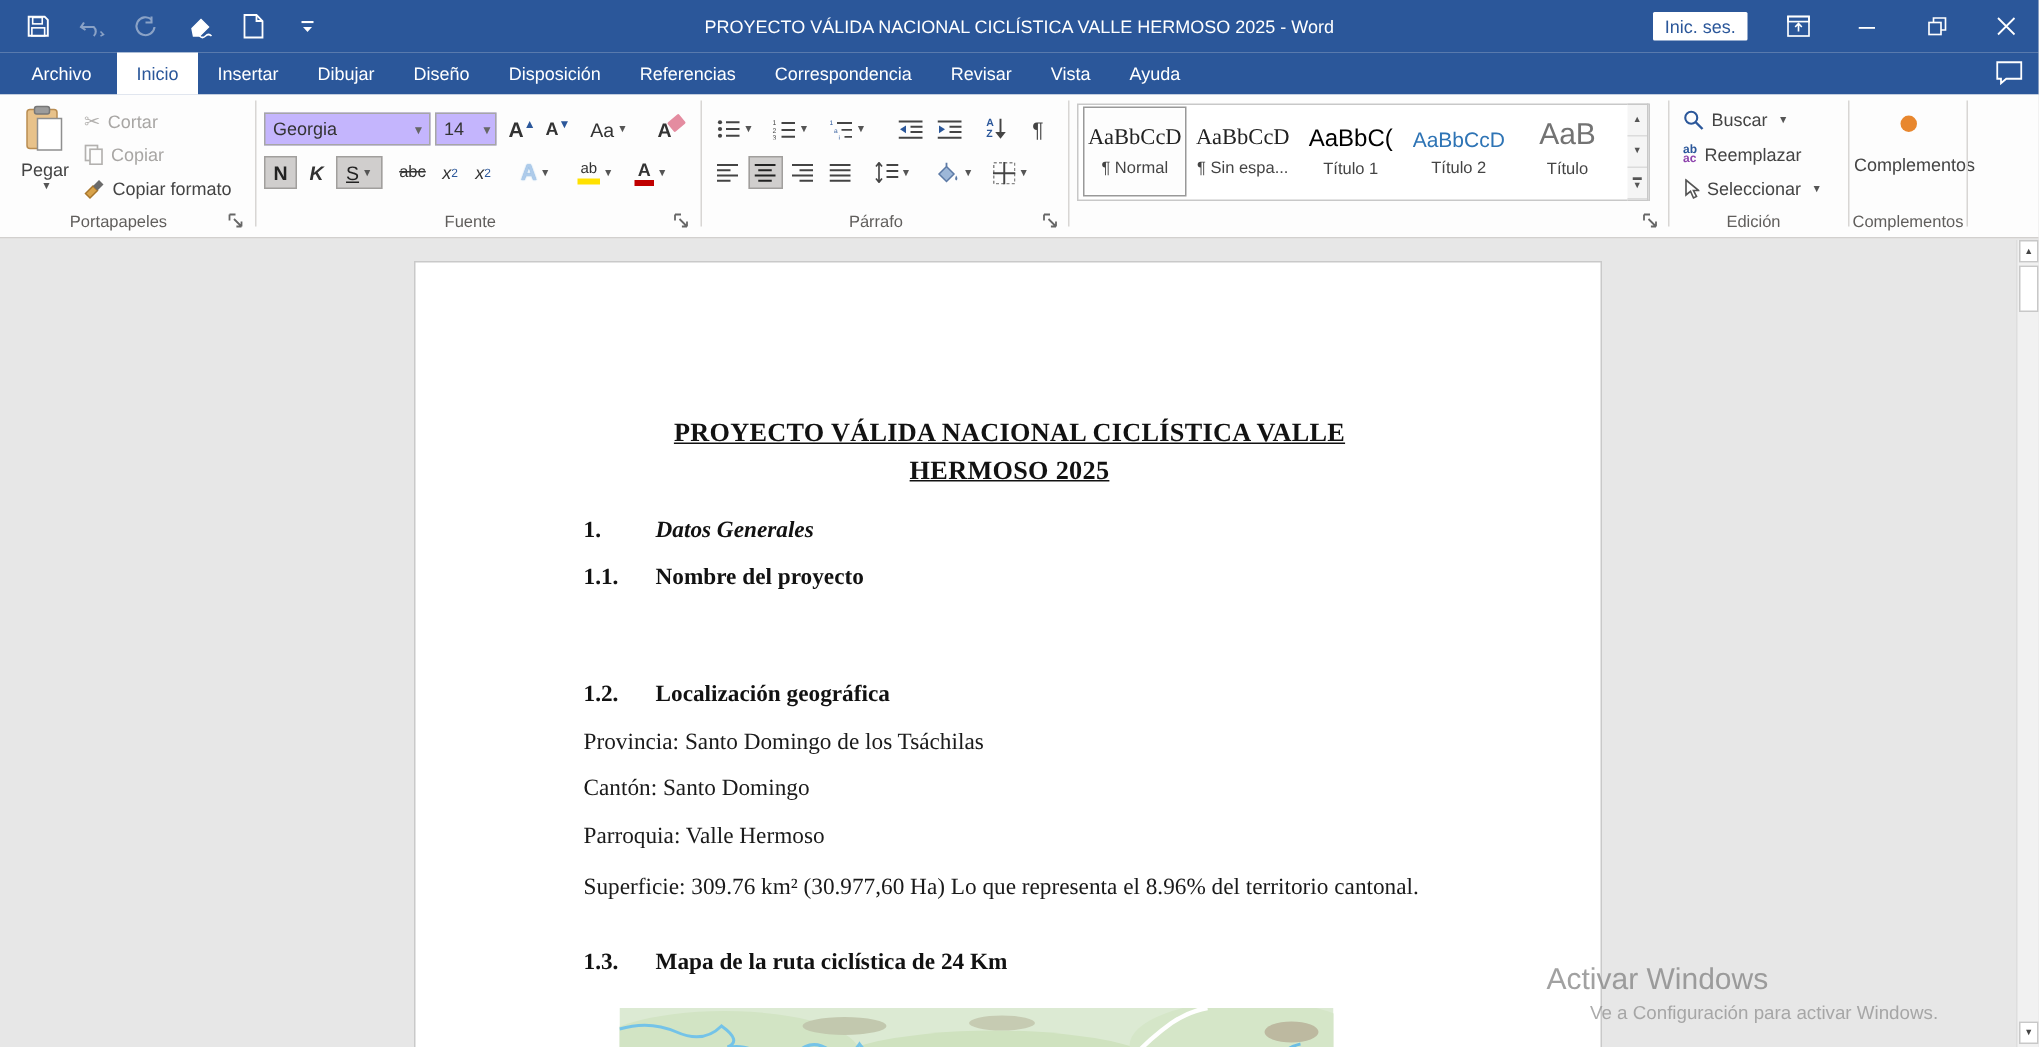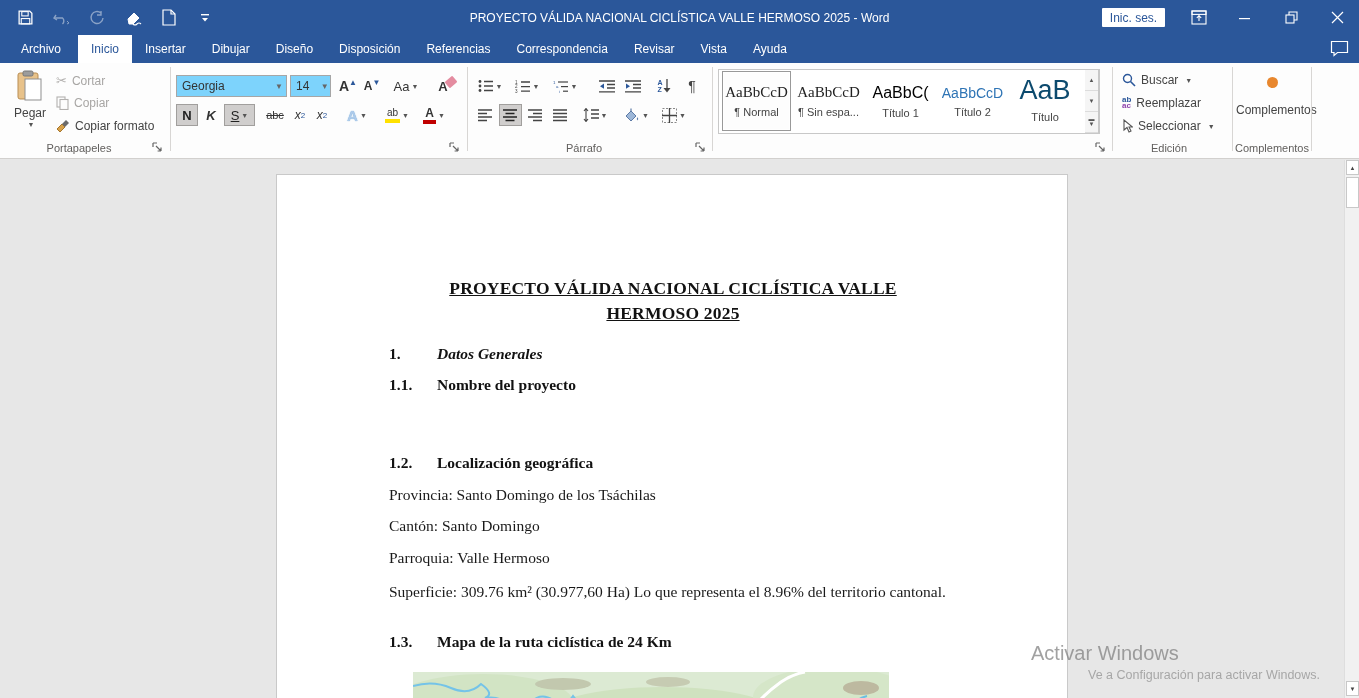--- a/index.html
+++ b/index.html
@@ -21,21 +21,21 @@
   .tellme { display:flex; align-items:center; gap:7px; color:#fff; font-size:12px; padding:0 12px 7px 18px; height:28px; align-self:flex-end; display:flex; align-items:center; }
   .comment-top { position:absolute; right:12px; top:40px; }
 
   
   .ribbon { position:absolute; left:0; top:63px; width:1359px; height:96px; background:#fdfdfd; border-bottom:1px solid #d2d0ce; font-size:12px; color:#444; }
   .gsep { position:absolute; top:4px; height:84px; width:1px; background:#d8d6d4; }
   .glabel { position:absolute; top:79px; height:14px; font-size:11px; color:#605e5c; text-align:center; }
   .launcher { position:absolute; top:79px; width:13px; height:13px; }
   .rbtn { display:flex; align-items:center; gap:5px; }
   .gray { color:#a8a6a4; }
-  .combo { position:absolute; height:22px; background:#7dd3fc; border:1px solid #a6a6a6; display:flex; align-items:center; font-size:12px; color:#333; padding-left:5px;gap:10px; }
+  .combo { position:absolute; height:22px; background:#c4b5fd; border:1px solid #a6a6a6; display:flex; align-items:center; font-size:12px; color:#333; padding-left:5px;gap:10px; }
   .combo .arr { margin-left:auto; width:14px; text-align:center; color:#666; font-size:8px; }
   .sbtn { position:absolute; height:22px; display:flex; align-items:center; justify-content:center; border:1px solid transparent; }
   .pressed { background:#d0cecd; border:1px solid #a19f9d; }
   .dd { font-size:7px; color:#555; margin-left:2px; }
   .bar-icon { display:flex; flex-direction:column; align-items:center; line-height:1; }
   .bar-icon .bar { width:15px; height:4px; margin-top:1px; }
 
   
   .stylecard { position:absolute; top:8px; width:69px; height:60px; display:flex; flex-direction:column; align-items:center; justify-content:center; gap:5px; border:1px solid transparent;text-align:right; }
   .stylecard.selected { border:1px solid #999; box-shadow:inset 0 0 0 1px #fff; background:#fdfdfd; }
@@ -52,21 +52,21 @@
   .doc-title { position:absolute; left:130px; top:101px; width:532px; text-align:center; font-size:17.5px; font-weight:bold; line-height:25px; color:#121212; letter-spacing:0.2px; }
   .doc-title span { text-decoration:underline; }
   .hnum { position:absolute; left:112px; font-size:15.5px; font-weight:bold; color:#121212; }
   .htext { position:absolute; left:160px; font-size:15.5px; font-weight:bold; color:#121212; }
   .body-p { position:absolute; left:112px; font-size:15.5px; color:#1a1a1a; }
   .subtitle { position:absolute; left:142px; top:243px; font-size:14px; font-weight:bold; color:#111; font-family:"Liberation Sans",sans-serif; }
   .mapimg { position:absolute; left:136px; top:497px; width:476px; height:62px; }
 
   
   .wm1 { position:absolute; left:1031px; top:642px; font-size:20px; color:rgba(130,130,130,0.75); }
-  .wm2 { position:absolute; left:1088px; top:668px; font-size:12.5px; color:rgba(150,150,150,0.8); }
+  .wm2 { position:absolute; left:1060px; top:668px; font-size:12.5px; color:rgba(150,150,150,0.8); }
 
   
   .vscroll { position:absolute; left:1344px; top:160px; width:15px; height:538px; background:#f1f1f1; border-left:1px solid #dedede; }
   .sb-btn { position:absolute; left:1px; width:13px; height:15px; background:#fff; border:1px solid #c8c8c8; display:flex; align-items:center; justify-content:center; font-size:6px; color:#444; }
   .sb-thumb { position:absolute; left:1px; top:17px; width:13px; height:31px; background:#fff; border:1px solid #c8c8c8; }
   .collapse-ribbon { position:absolute; left:1338px; top:141px; width:18px; height:16px; display:flex; align-items:center; justify-content:center; color:#666; }
 
   svg { display:block; }
 </style>
 </head>
@@ -262,20 +262,21 @@
       </span>
       <span class="dd">▼</span>
   </div>
   <div class="sbtn" style="left:418px; top:41px; width:32px;">
     <span class="bar-icon">
         <span style="font-size:12px; font-weight:bold; color:#333;">A</span>
         <span class="bar" style="background:#c00000; width:13px;"></span>
       </span>
       <span class="dd">▼</span>
   </div>
+  <div class="glabel" style="left:171px; width:285px;">Fuente</div>
   <span class="launcher" style="left:449px;">
     <svg width="11" height="11" viewBox="0 0 11 11">
         <path d="M1 1 v4 M1 1 h4" stroke="#666" stroke-width="1.2" fill="none"></path>
         <path d="M4 4 L9 9 M9 9 v-3.4 M9 9 h-3.4" stroke="#666" stroke-width="1.2" fill="none"></path>
       </svg>
   </span>
   <div class="gsep" style="left:467px;"></div>
 
   <div class="sbtn" style="left:474px; top:12px; width:32px;">
     <span>
@@ -406,21 +407,21 @@
   </div>
   <div class="stylecard" style="left:866px;">
     <span class="prev" style="color:#000000; font-size:16px;">AaBbC(</span>
     <span class="nm">Título 1</span>
   </div>
   <div class="stylecard" style="left:938px;">
     <span class="prev" style="color:#2e74b5; font-size:14px;">AaBbCcD</span>
     <span class="nm">Título 2</span>
   </div>
   <div class="stylecard" style="left:1010px; width:70px;">
-    <span class="prev" style="color:#0c4a6e; font-size:27px; font-weight:300; margin-top:-4px;">AaB</span>
+    <span class="prev" style="color:#737373; font-size:20px; font-weight:300; margin-top:-4px;">AaB</span>
     <span class="nm">Título</span>
   </div>
   <div class="gscroll">
     <div>▲</div>
     <div>▼</div>
     <div style="flex-direction:column; line-height:0.9;">▬<br>▼</div>
   </div>
   <span class="launcher" style="left:1095px;">
     <svg width="11" height="11" viewBox="0 0 11 11">
         <path d="M1 1 v4 M1 1 h4" stroke="#666" stroke-width="1.2" fill="none"></path>

